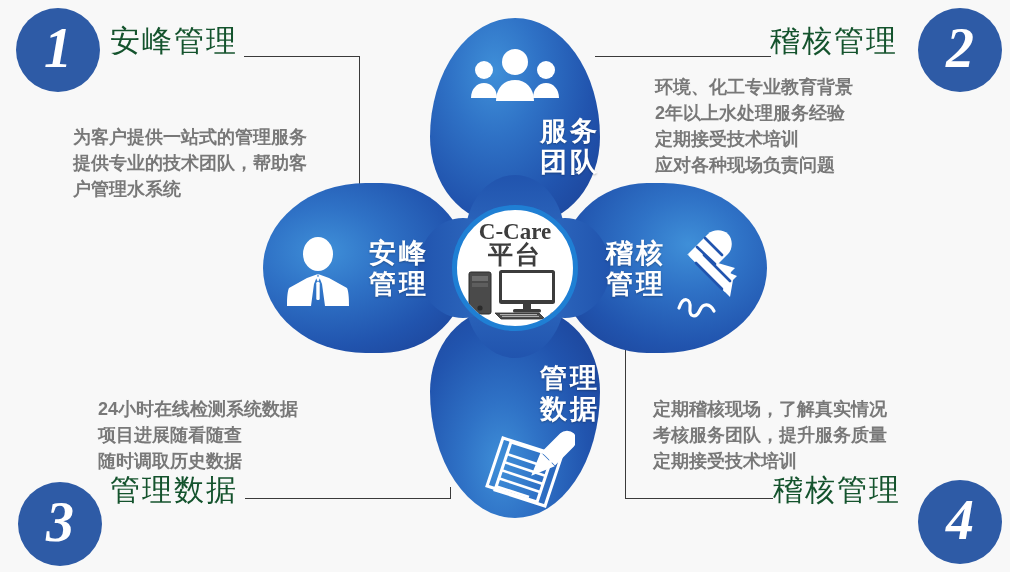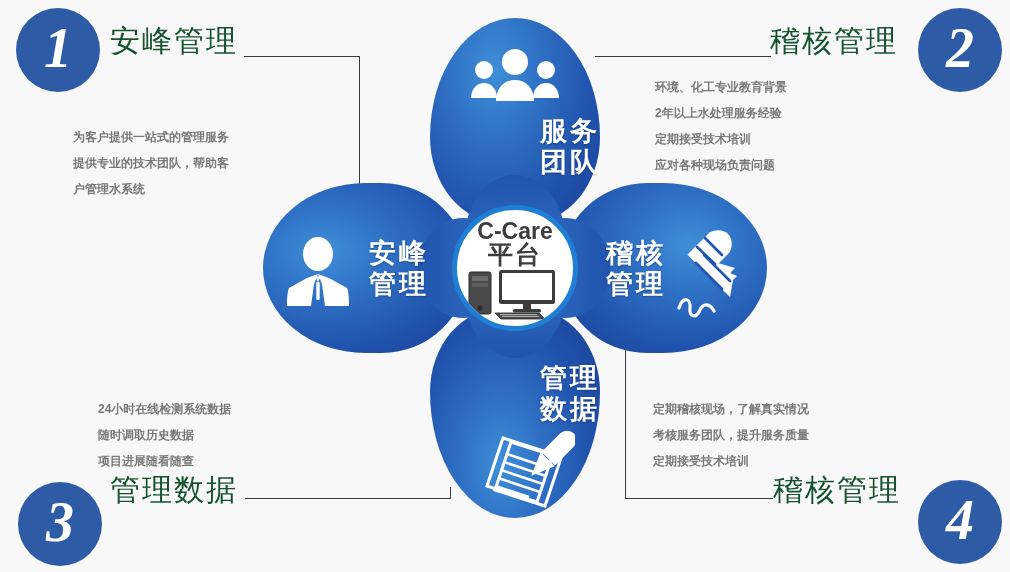--- a/index.html
+++ b/index.html
@@ -35,21 +35,21 @@
     letter-spacing:2px;white-space:nowrap;
     font-family:"Liberation Sans","DejaVu Sans",sans-serif;
   }
   #h1{left:110px;top:21px;}
   #h2{left:770px;top:21px;}
   #h3{left:110px;top:470px;}
   #h4{left:773px;top:470px;}
 
   
   .body-text{
-    position:absolute;color:#787878;font-size:12px;line-height:26px;
+    position:absolute;color:#787878;font-size:18px;line-height:26px;
     white-space:nowrap;font-weight:600;
   }
   #t1{left:73px;top:97px;margin-top:27px;}
   #t2{left:655px;top:74px;}
   #t3{left:98px;top:396px;}
   #t4{left:653px;top:396px;}
   .body-text div{height:26px;}
 
   
   .ln{position:absolute;background:#3a3a3a;}
@@ -139,21 +139,21 @@
     position:absolute;left:197px;top:197px;width:126px;height:126px;
     border-radius:50%;background:#ffffff;
     border:5px solid #1f7fd4;
     box-sizing:border-box;
     display:flex;flex-direction:column;align-items:center;
     overflow:hidden;
   }
   .hub-title{
     font-size:23px;font-weight:700;color:#3d3d3d;letter-spacing:0px;
     margin-top:10px;line-height:23px;
-    font-family:Liberation Sans, sans-serif;
+    font-family:Liberation Serif, serif;
   }
   .hub-sub{
     font-size:25px;font-weight:700;color:#3d3d3d;line-height:25px;
     letter-spacing:2px;margin-top:-1px;
   }
   .hub-pc{margin-top:1px;}
 </style>
 </head>
 <body>
 
@@ -183,22 +183,22 @@
     <div>户管理水系统</div>
   </div>
   <div class="body-text" id="t2">
     <div>环境、化工专业教育背景</div>
     <div>2年以上水处理服务经验</div>
     <div>定期接受技术培训</div>
     <div>应对各种现场负责问题</div>
   </div>
   <div class="body-text" id="t3">
     <div>24小时在线检测系统数据</div>
+    <div>项目进展随看随查</div>
     <div>随时调取历史数据</div>
-    <div>项目进展随看随查</div>
   </div>
   <div class="body-text" id="t4">
     <div>定期稽核现场，了解真实情况</div>
     <div>考核服务团队，提升服务质量</div>
     <div>定期接受技术培训</div>
   </div>
 
   <div class="ln lnh" id="l1h"></div>
   <div class="ln lnv" id="l1v"></div>
   <div class="ln lnh" id="l2h"></div>

